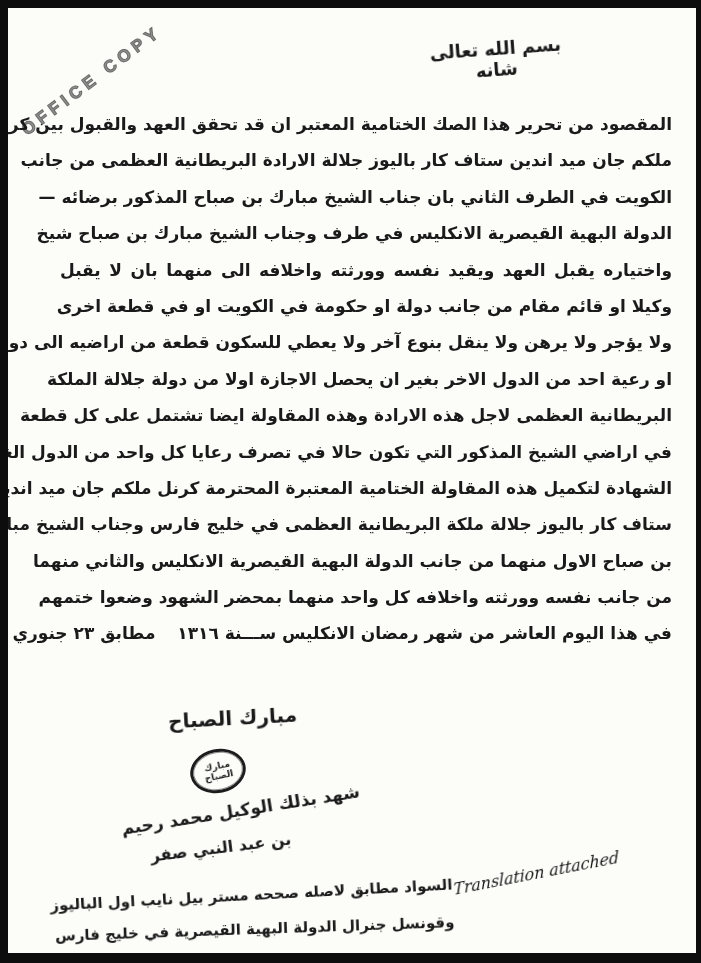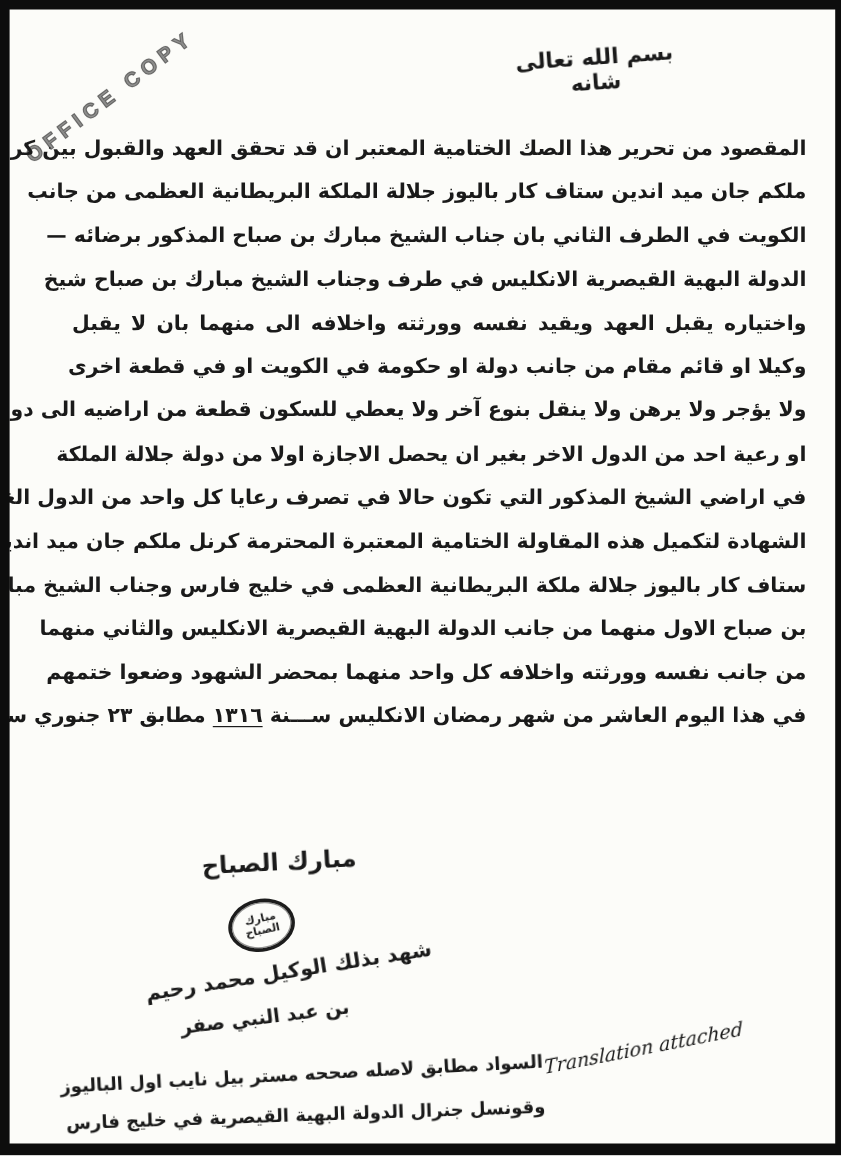--- a/index.html
+++ b/index.html
@@ -47,21 +47,21 @@
     font-size:17px;
     line-height:36.4px;
     font-weight:bold;
     filter:blur(.2px);
   }
   .bline{
     text-align:justify;
     text-align-last:justify;
     height:36.4px;overflow:visible;white-space:nowrap;
   }
-  .hijri{ text-decoration:underline; text-underline-offset:3px; }
+  .hijri{ text-underline-offset:3px;margin-left:16px; }
   .signature{
     position:absolute;left:168px;top:706px;
     direction:rtl;font-size:20px;font-weight:bold;
     transform:rotate(-3deg);
     filter:blur(.2px);
   }
   .seal{
     position:absolute;left:190px;top:749px;
     width:56px;height:44px;
     border:3px solid #1c1c1c;border-radius:50%;
@@ -107,27 +107,28 @@
 <body>
 
 <div class="page">
 
   <div class="stamp">OFFICE COPY</div>
 
   <div class="basmala">بسم الله تعالى شانه</div>
 
   <div class="body-text">
     <div class="bline">المقصود من تحرير هذا الصك الختامية المعتبر ان قد تحقق العهد والقبول بين كرنل</div>
-    <div class="bline">ملكم جان ميد اندين ستاف كار باليوز جلالة الملكة البريطانية العظمى من جانب</div>
+    <div class="bline">ملكم جان ميد اندين ستاف كار باليوز جلالة الارادة البريطانية العظمى من جانب</div>
     <div class="bline">الكويت في الطرف الثاني بان جناب الشيخ مبارك بن صباح المذكور برضائه —</div>
     <div class="bline">الدولة البهية القيصرية الانكليس في طرف وجناب الشيخ مبارك بن صباح شيخ</div>
     <div class="bline">واختياره يقبل العهد ويقيد نفسه وورثته واخلافه الى منهما بان لا يقبل</div>
     <div class="bline">وكيلا او قائم مقام من جانب دولة او حكومة في الكويت او في قطعة اخرى</div>
     <div class="bline">ولا يؤجر ولا يرهن ولا ينقل بنوع آخر ولا يعطي للسكون قطعة من اراضيه الى دولة</div>
     <div class="bline">او رعية احد من الدول الاخر بغير ان يحصل الاجازة اولا من دولة جلالة الملكة</div>
+    <div class="bline">البريطانية العظمى لاجل هذه الارادة وهذه المقاولة ايضا تشتمل على كل قطعة</div>
     <div class="bline">في اراضي الشيخ المذكور التي تكون حالا في تصرف رعايا كل واحد من الدول الغير ولاجل</div>
     <div class="bline">الشهادة لتكميل هذه المقاولة الختامية المعتبرة المحترمة كرنل ملكم جان ميد اندين</div>
     <div class="bline">ستاف كار باليوز جلالة ملكة البريطانية العظمى في خليج فارس وجناب الشيخ مبارك</div>
     <div class="bline">بن صباح الاول منهما من جانب الدولة البهية القيصرية الانكليس والثاني منهما</div>
     <div class="bline">من جانب نفسه وورثته واخلافه كل واحد منهما بمحضر الشهود وضعوا ختمهم</div>
     <div class="bline">
       <span>في هذا اليوم العاشر من شهر رمضان الانكليس ســـنة</span>
       <span class="hijri">١٣١٦</span>
       <span>مطابق ٢٣ جنوري سنة</span>
       

